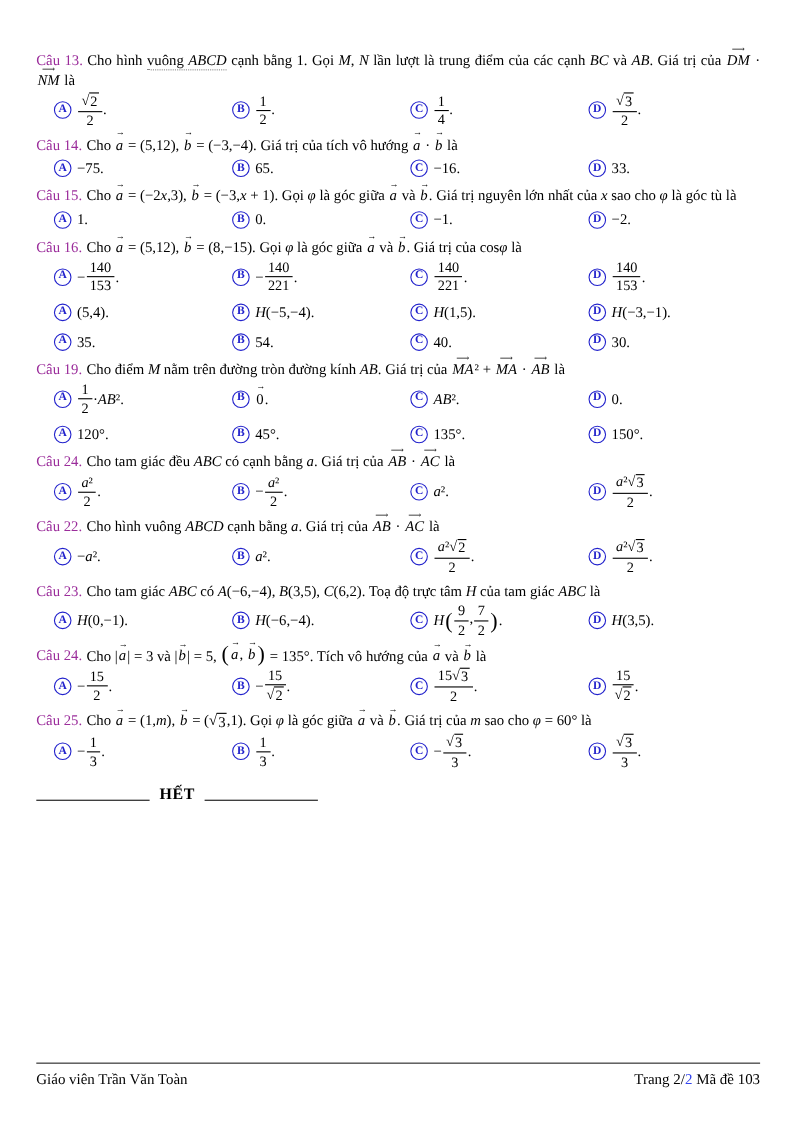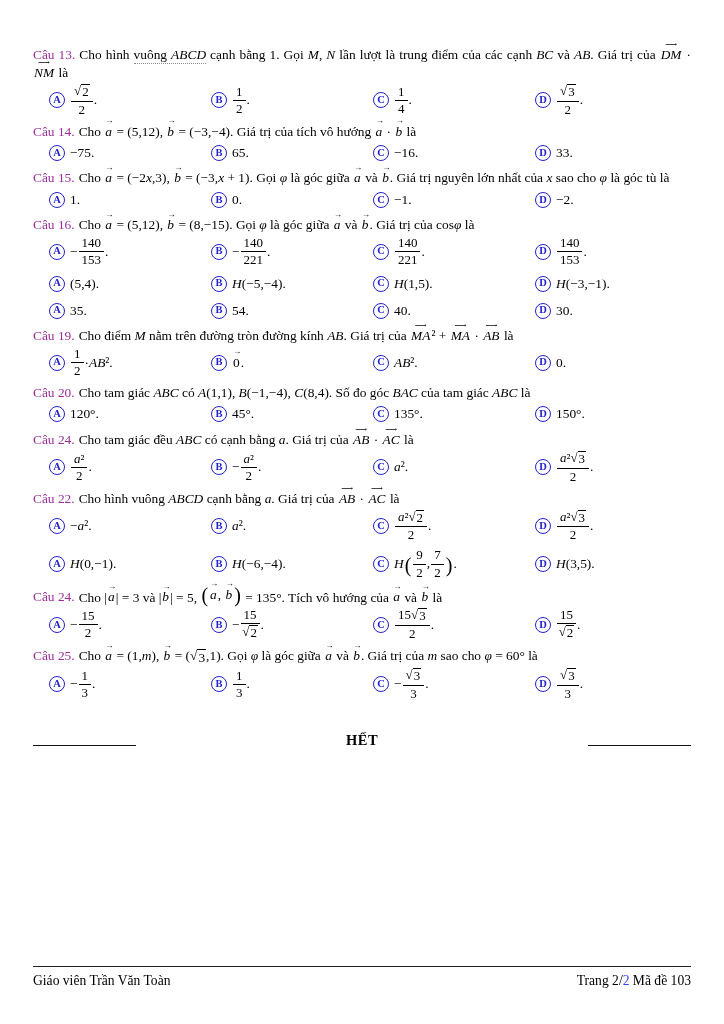--- a/index.html
+++ b/index.html
@@ -41,21 +41,21 @@
 
   .sqrt { display:inline-flex; align-items:stretch; }
   .ssign { line-height:1.05; }
   .srad  { border-top:1px solid currentColor; line-height:1.15; padding:0 1px; }
 
   .dotu { border-bottom:1px dotted #8a8a8a; padding-bottom:1px;margin-top:20px; }
 
   .bigp { display:inline-flex; align-items:center; }
   .bp { font-size:1.5em; line-height:0; position:relative; top:0.04em; padding:0 1px; }
 
-  .het { display:flex; align-items:center; justify-content:space-between; margin-top:30px; }
+  .het { display:flex; align-items:center; justify-content:flex-start; margin-top:13px; }
   .het .line { width:103px; border-top:1.7px solid #111; transform:translateY(5px); }
   .hetlabel { font-weight:bold; font-size:14.5px; padding:0 9px; letter-spacing:0.5px; }
 
   .footer { position:absolute; left:33px; right:33px; top:966px;
             border-top:1.3px solid #222; padding-top:5px;
             display:flex; justify-content:space-between; font-size:13.6px; }
   .pagelink { color:var(--link); }
 </style>
 </head>
 <body style="--qcolor: #9b2d9b; --blue: #2222cc; --link: #3344ee;">
@@ -234,21 +234,20 @@
             <span class="circ">C</span>
             <span class="otext"><i>AB</i>².</span>
           </div>
           <div class="opt">
             <span class="circ">D</span>
             <span class="otext">0.</span>
           </div>
         </div>
       </div>
       <div class="question">
-        <p class="qtext"><b class="qlabel">Câu 20.</b>Cho tam giác <i>ABC</i> có <i>A</i>(1,1), <i>B</i>(−1,−4), <i>C</i>(8,4). Số đo góc <i>BAC</i> của tam giác <i>ABC</i> là</p>
         <div class="opts">
           <div class="opt">
             <span class="circ">A</span>
             <span class="otext">120°.</span>
           </div>
           <div class="opt">
             <span class="circ">B</span>
             <span class="otext">45°.</span>
           </div>
           <div class="opt">
@@ -321,20 +320,21 @@
                 <span class="fnum"><i>a</i>²<span class="sqrt">
                     <span class="ssign">√</span>
                     <span class="srad">3</span>
                   </span></span>
                 <span class="fden">2</span>
               </span>.</span>
           </div>
         </div>
       </div>
       <div class="question">
+        <p class="qtext"><b class="qlabel">Câu 23.</b>Cho tam giác <i>ABC</i> có <i>A</i>(−6,−4), <i>B</i>(3,5), <i>C</i>(6,2). Toạ độ trực tâm <i>H</i> của tam giác <i>ABC</i> là</p>
         <div class="opts">
           <div class="opt">
             <span class="circ">A</span>
             <span class="otext"><i>H</i>(0,−1).</span>
           </div>
           <div class="opt">
             <span class="circ">B</span>
             <span class="otext"><i>H</i>(−6,−4).</span>
           </div>
           <div class="opt">

